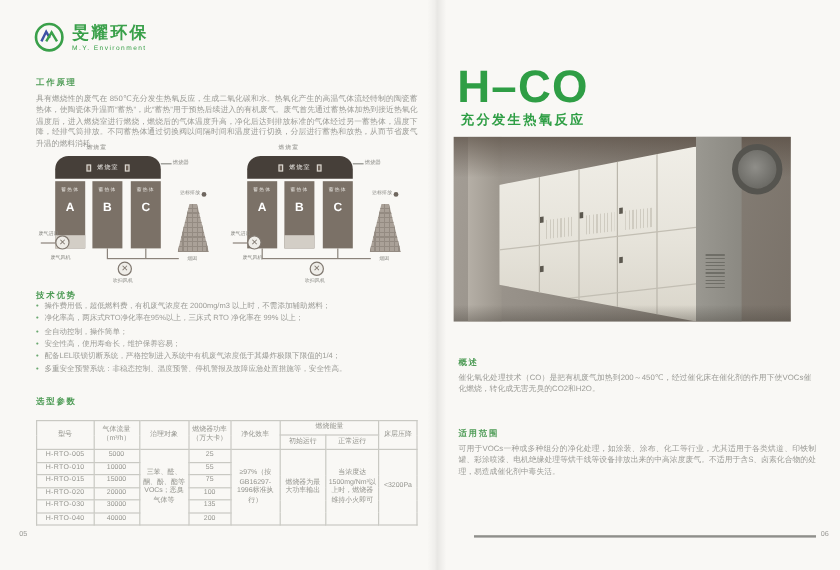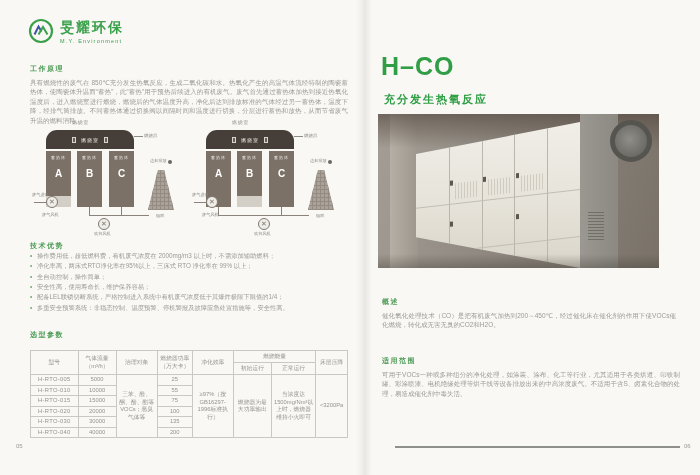--- a/index.html
+++ b/index.html
@@ -52,21 +52,21 @@
   
   .sel-table { position:absolute; left:30px; top:350px; width:318px; border-collapse:collapse; }
   .sel-table th,.sel-table td { border:1px solid #c9c9c3; font-size:5.8px; color:#94948e; text-align:center; padding:1px 2px; line-height:1.3; font-weight:normal; }
   .sel-table thead th { height:12px; }
   .sel-table tbody td { height:10px; }
   .model-cell { letter-spacing:.3px; }
 
   .pageno { position:absolute; font-size:6px; color:#9a9a96; }
 
   
-  .hco-title { position:absolute; left:381px; top:52px; font-size:25px; font-weight:bold; color:#2f9e45; letter-spacing:1px; }
+  .hco-title { position:absolute; left:381px; top:52px; font-size:38px; font-weight:bold; color:#2f9e45; letter-spacing:1px; }
   .hco-sub { position:absolute; left:384px; top:92px; font-size:11px; font-weight:bold; color:#2f9e45; letter-spacing:2px; }
 
   
   .photo { position:absolute; left:378px; top:114px; width:281px; height:154px; overflow:hidden;
     background:linear-gradient(105deg,#a49e96 0%, #8e8880 45%, #7a7269 100%); }
   .photo-top { position:absolute; left:0; top:0; width:100%; height:34px; background:linear-gradient(180deg, rgba(84,72,62,.65), rgba(84,72,62,0)); }
   .pillar { position:absolute; left:12px; top:0; width:28px; height:154px; background:linear-gradient(90deg,#b5afa6,#9c968d); }
   .cab-front { position:absolute; left:38px; top:8px; width:164px; height:146px;
     clip-path:polygon(0 22%, 100% 0, 100% 100%, 0 79%);
     background:linear-gradient(180deg,#f0eee7 0%, #e6e3da 55%, #d9d5ca 100%); }

